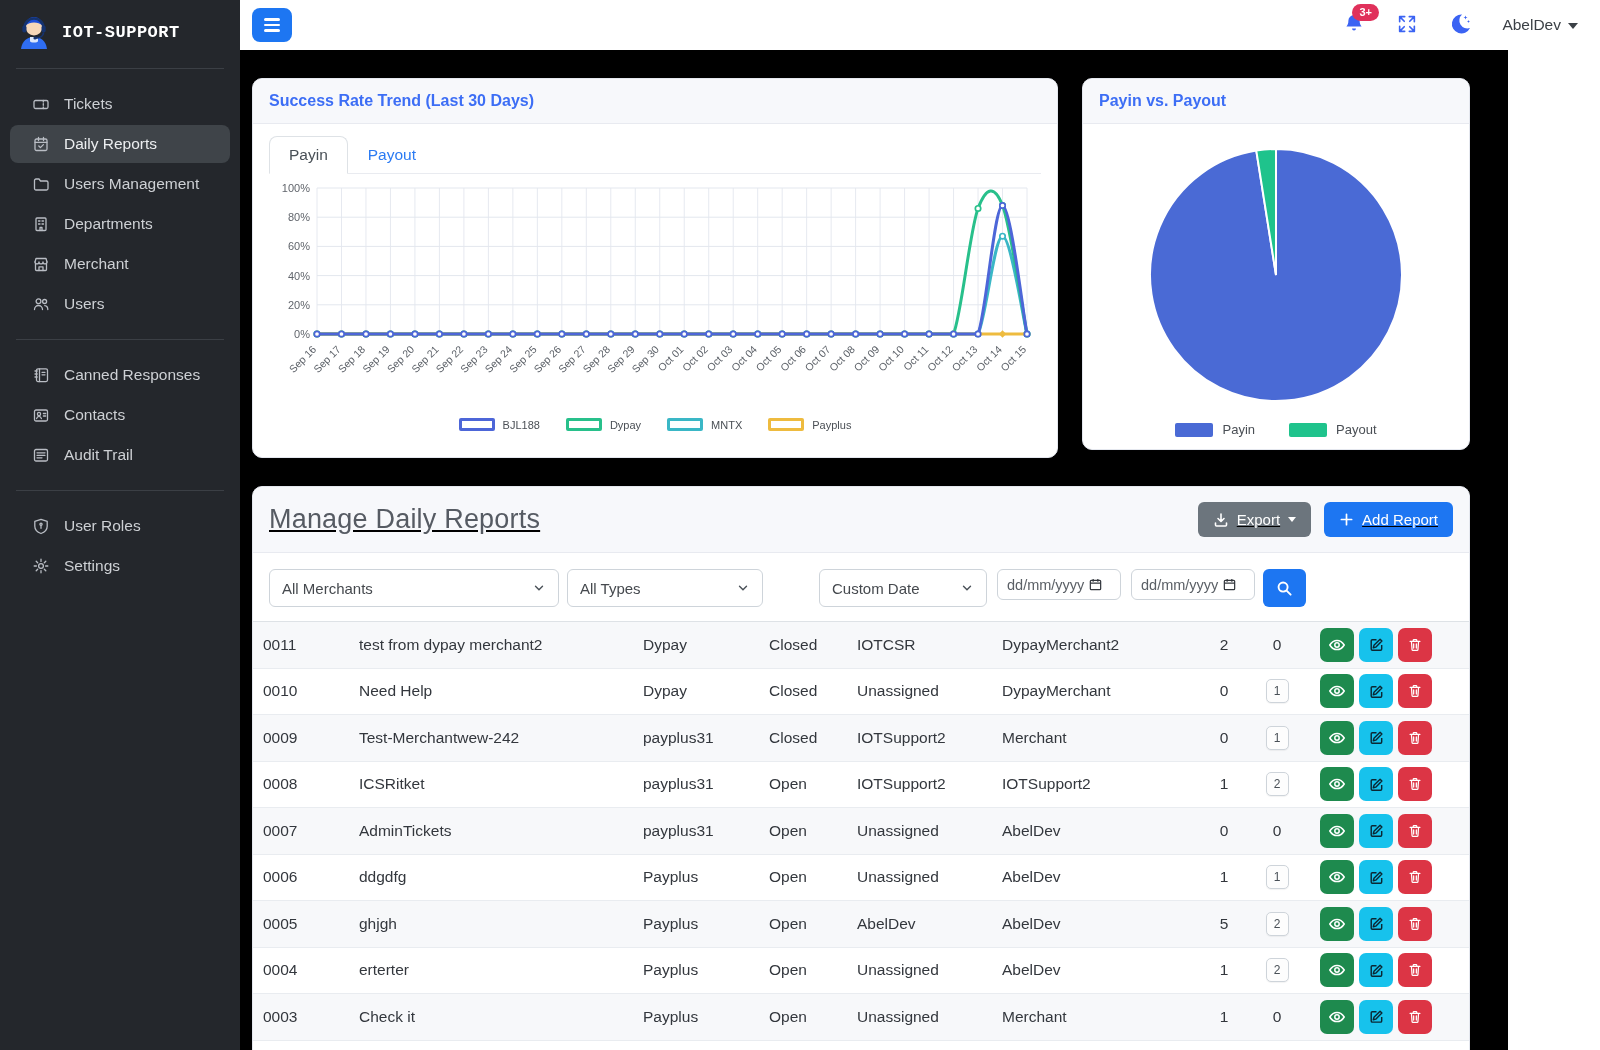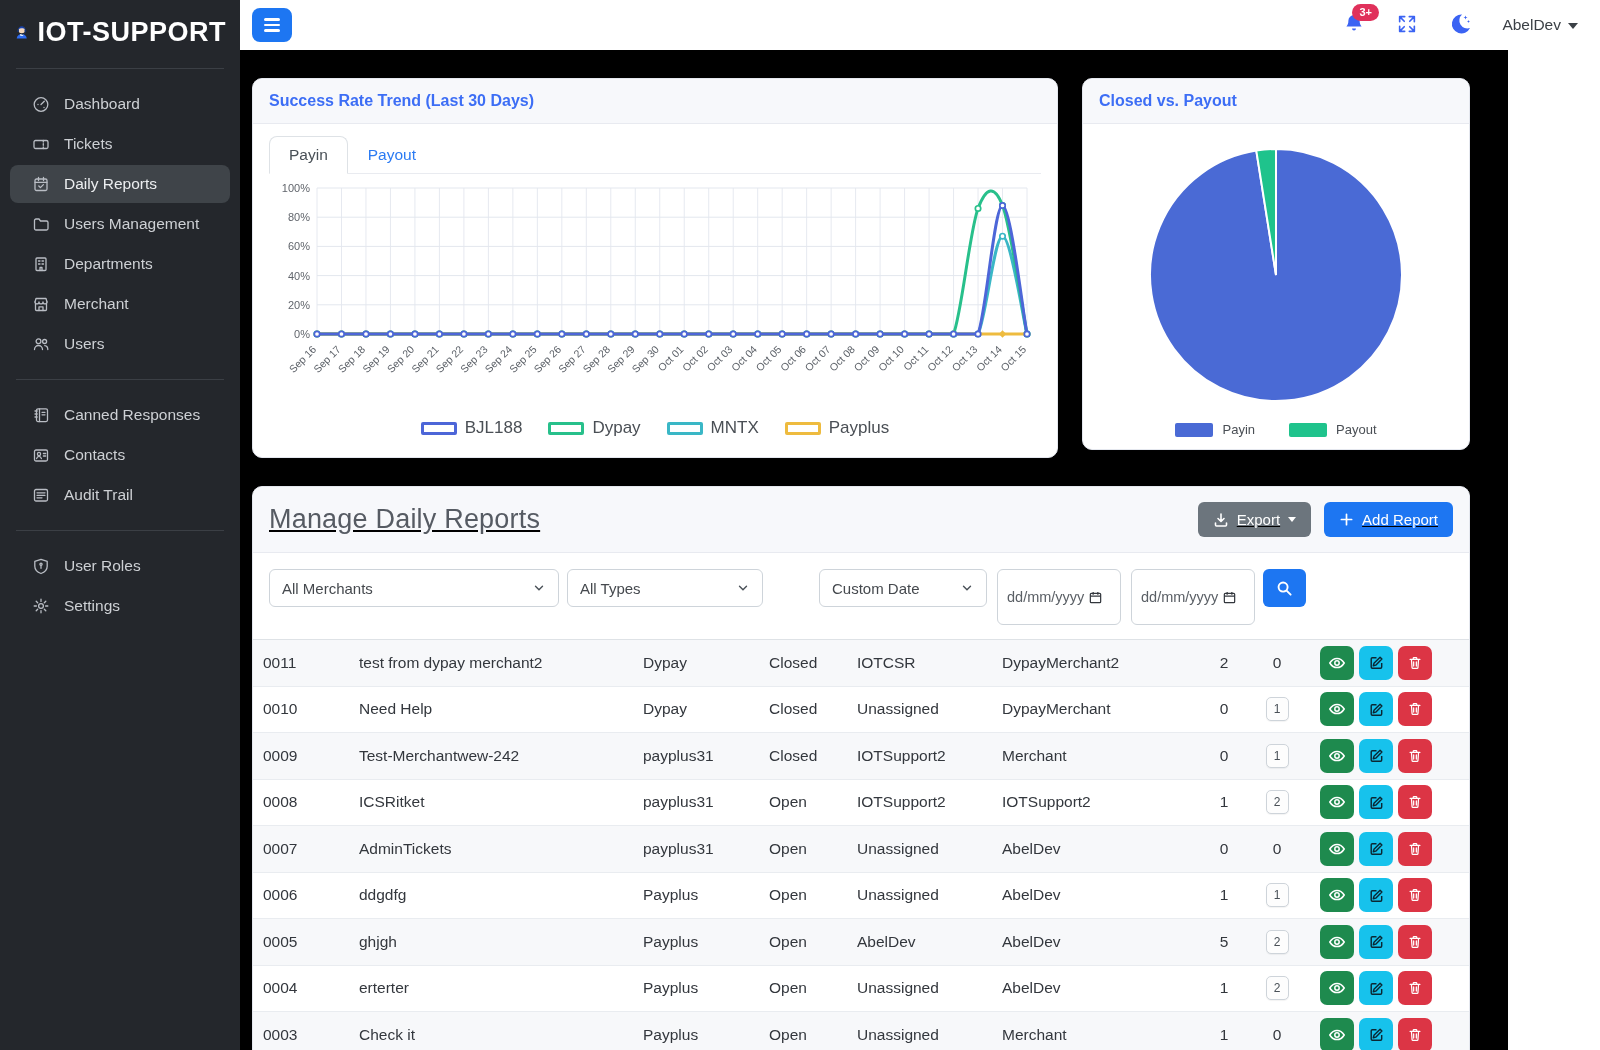--- a/index.html
+++ b/index.html
@@ -3,22 +3,22 @@
 <meta charset="utf-8">
 <style>
   * { margin:0; padding:0; box-sizing:border-box; }
   html,body { width:1600px; height:1050px; overflow:hidden; background:#fff;
     font-family:"Liberation Sans","DejaVu Sans",sans-serif; }
   .app { display:flex; width:1600px; height:1050px; }
 
   
   .sidebar { width:240px; min-width:240px; height:1050px; background:#24272c; color:#cdd0d4; }
   .logo-row { display:flex; align-items:center; gap:8px; height:64px; padding:0 14px; }
-  .logo-text { font-family:Liberation Sans, sans-serif; font-weight:bold;
-    font-size:27px; color:#ffffff; letter-spacing:.5px; white-space:nowrap; }
+  .logo-text { font-family:Liberation Mono, monospace; font-weight:bold;
+    font-size:17px; color:#ffffff; letter-spacing:.5px; white-space:nowrap; }
   .side-divider { border:none; border-top:1px solid #3b3f45; margin:4px 16px; }
   .nav-group { list-style:none; padding:10px 0; }
   .nav-item { display:flex; align-items:center; gap:14px; padding:10px 12px 10px 22px;
     margin:2px 10px; border-radius:8px; font-size:15.5px; cursor:pointer; color:#cdd0d4; }
   .nav-item.active { background:#3f4449; color:#eceef0; }
   .nav-item .nicon { width:18px; height:18px; flex:0 0 18px; color:#b9bdc4; }
   .nav-item svg { display:block; }
 
   
   .main { flex:1; background:#ffffff; position:relative; }
@@ -45,21 +45,21 @@
   .card-header { background:#f7f8fb; border-bottom:1px solid #e8eaf0; padding:13px 16px;
     font-size:16px; font-weight:600; color:#3d6ef5; }
 
   .trend-card { width:806px; height:380px; }
   .trend-body { padding:12px 16px 0 16px; }
   .tabs { display:flex; border-bottom:1px solid #e9ebf0; }
   .tab { padding:9px 19px; font-size:15.5px; cursor:pointer; border:1px solid transparent;
     border-radius:8px 8px 0 0; margin-bottom:-1px; color:#2b7bf3; }
   .tab.active { background:#fff; border-color:#dee2e6 #dee2e6 #fff #dee2e6; color:#495057; }
   .line-legend { display:flex; justify-content:center; gap:26px; margin-top:2px; }
-  .line-legend .li { display:flex; align-items:center; gap:8px; font-size:17px; color:#4a4f55; cursor:pointer; }
+  .line-legend .li { display:flex; align-items:center; gap:8px; font-size:11px; color:#4a4f55; cursor:pointer; }
   .line-legend .sw { width:36px; height:13px; background:#fff; border:3px solid #888; border-radius:2px; }
 
   .pie-card { width:388px; height:372px; }
   .pie-body { padding:8px 10px 0 10px; display:flex; flex-direction:column; align-items:center; }
   .pie-legend { display:flex; justify-content:center; gap:34px; margin-top:4px; }
   .pie-legend .li { display:flex; align-items:center; gap:9px; font-size:13px; color:#4a4f55; cursor:pointer; }
   .pie-legend .sw { width:38px; height:14px; border-radius:2px; }
 
   
   .manage-card { width:1218px; margin-top:28px; min-height:600px; }
@@ -74,21 +74,21 @@
   .btn .caret-sm { width:0; height:0; border-left:4.5px solid transparent;
     border-right:4.5px solid transparent; border-top:5px solid #fff; }
 
   .filters { display:flex; gap:6px; padding:16px 16px 14px 16px; background:#fff; }
   .select { display:flex; align-items:center; justify-content:space-between;
     border:1px solid #ced4da; border-radius:6px; background:#fff; height:38px;
     padding:0 12px; font-size:15px; color:#45494e; cursor:pointer;text-align:center; }
   .sel-merchants { width:290px; } .sel-types { width:196px; margin-left:2px; }
   .sel-date { width:168px; margin-left:50px; } 
   .date-input { display:flex; align-items:center; gap:4px; border:1px solid #ced4da;
-    border-radius:6px; height:56px; padding:0 9px; font-size:14.5px; color:#5b6066;
+    border-radius:6px; height:31px; padding:0 9px; font-size:14.5px; color:#5b6066;
     background:#fff; width:124px; margin-left:4px; cursor:text; }
   .btn-search { width:43px; height:38px; background:#1d76f2; border:none; border-radius:6px;
     display:flex; align-items:center; justify-content:center; cursor:pointer; margin-left:2px; }
 
   .rtable { border-top:1px solid #dee2e6; }
   .trow { display:grid;
     grid-template-columns:96px 284px 126px 88px 145px 198px 48px 58px 160px;
     align-items:center; height:46.5px; border-bottom:1px solid #e9ecf0;
     font-size:15.5px; color:#33373d; padding-left:10px; }
   .trow:nth-child(odd) { background:#f7f8fa; }
@@ -117,29 +117,20 @@
         <rect x="8.3" y="13.5" width="4.2" height="7" rx="2" fill="#16336e"></rect>
         <rect x="27.5" y="13.5" width="4.2" height="7" rx="2" fill="#16336e"></rect>
         <path d="M29.5 20.5c0 3.5-3.5 5.5-8 5.5" fill="none" stroke="#16336e" stroke-width="1.8"></path>
         <circle cx="21" cy="26" r="1.6" fill="#16336e"></circle>
       </svg>
       <span class="logo-text">IOT-SUPPORT</span>
     </div>
     <hr class="side-divider">
     <nav id="side-nav">
         <ul class="nav-group">
-          <li class="nav-item">
-            <span class="nicon">
-              <svg width="18" height="18" viewBox="0 0 18 18" fill="none" stroke="currentColor" stroke-width="1.3" stroke-linecap="round" stroke-linejoin="round">
-                <circle cx="9" cy="9.5" r="6.8"></circle>
-                <path d="M9 9.5l3.3-3.3M6 9.5h.01M12 12.5h.01"></path>
-              </svg>
-            </span>
-            <span>Dashboard</span>
-          </li>
           <li class="nav-item">
             <span class="nicon">
               <svg width="18" height="18" viewBox="0 0 18 18" fill="none" stroke="currentColor" stroke-width="1.3" stroke-linecap="round" stroke-linejoin="round">
                 <rect x="2" y="5.5" width="14" height="8" rx="1.5"></rect>
                 <path d="M11.3 5.5v8" stroke-dasharray="1.6 1.6"></path>
               </svg>
             </span>
             <span>Tickets</span>
           </li>
           <li class="nav-item active">
@@ -510,21 +501,21 @@
                 </span>
                 <span class="li">
                   <span class="sw" style="border-color:#eebb3f"></span>
                   <span>Payplus</span>
                 </span>
               </div>
           </div>
         </section>
 
         <section class="card pie-card">
-          <div class="card-header">Closed vs. Payout</div>
+          <div class="card-header">Payin vs. Payout</div>
           <div class="pie-body">
             <svg id="pie-svg" width="286" height="286" viewBox="0 0 286 286">
                 <path d="M143 143 L143 17 A126 126 0 1 1 123.2892574049309 18.55126908501265 Z" fill="#4a6ad5" stroke="#fff" stroke-width="2"></path>
                 <path d="M143 143 L123.2892574049309 18.55126908501265 A126 126 0 0 1 142.99999999999997 17 Z" fill="#1fc38c" stroke="#fff" stroke-width="2"></path>
               </svg>
             <div class="pie-legend" id="pie-legend">
                 <span class="li">
                   <span class="sw" style="background:#4a6ad5"></span>
                   <span>Payin</span>
                 </span>

